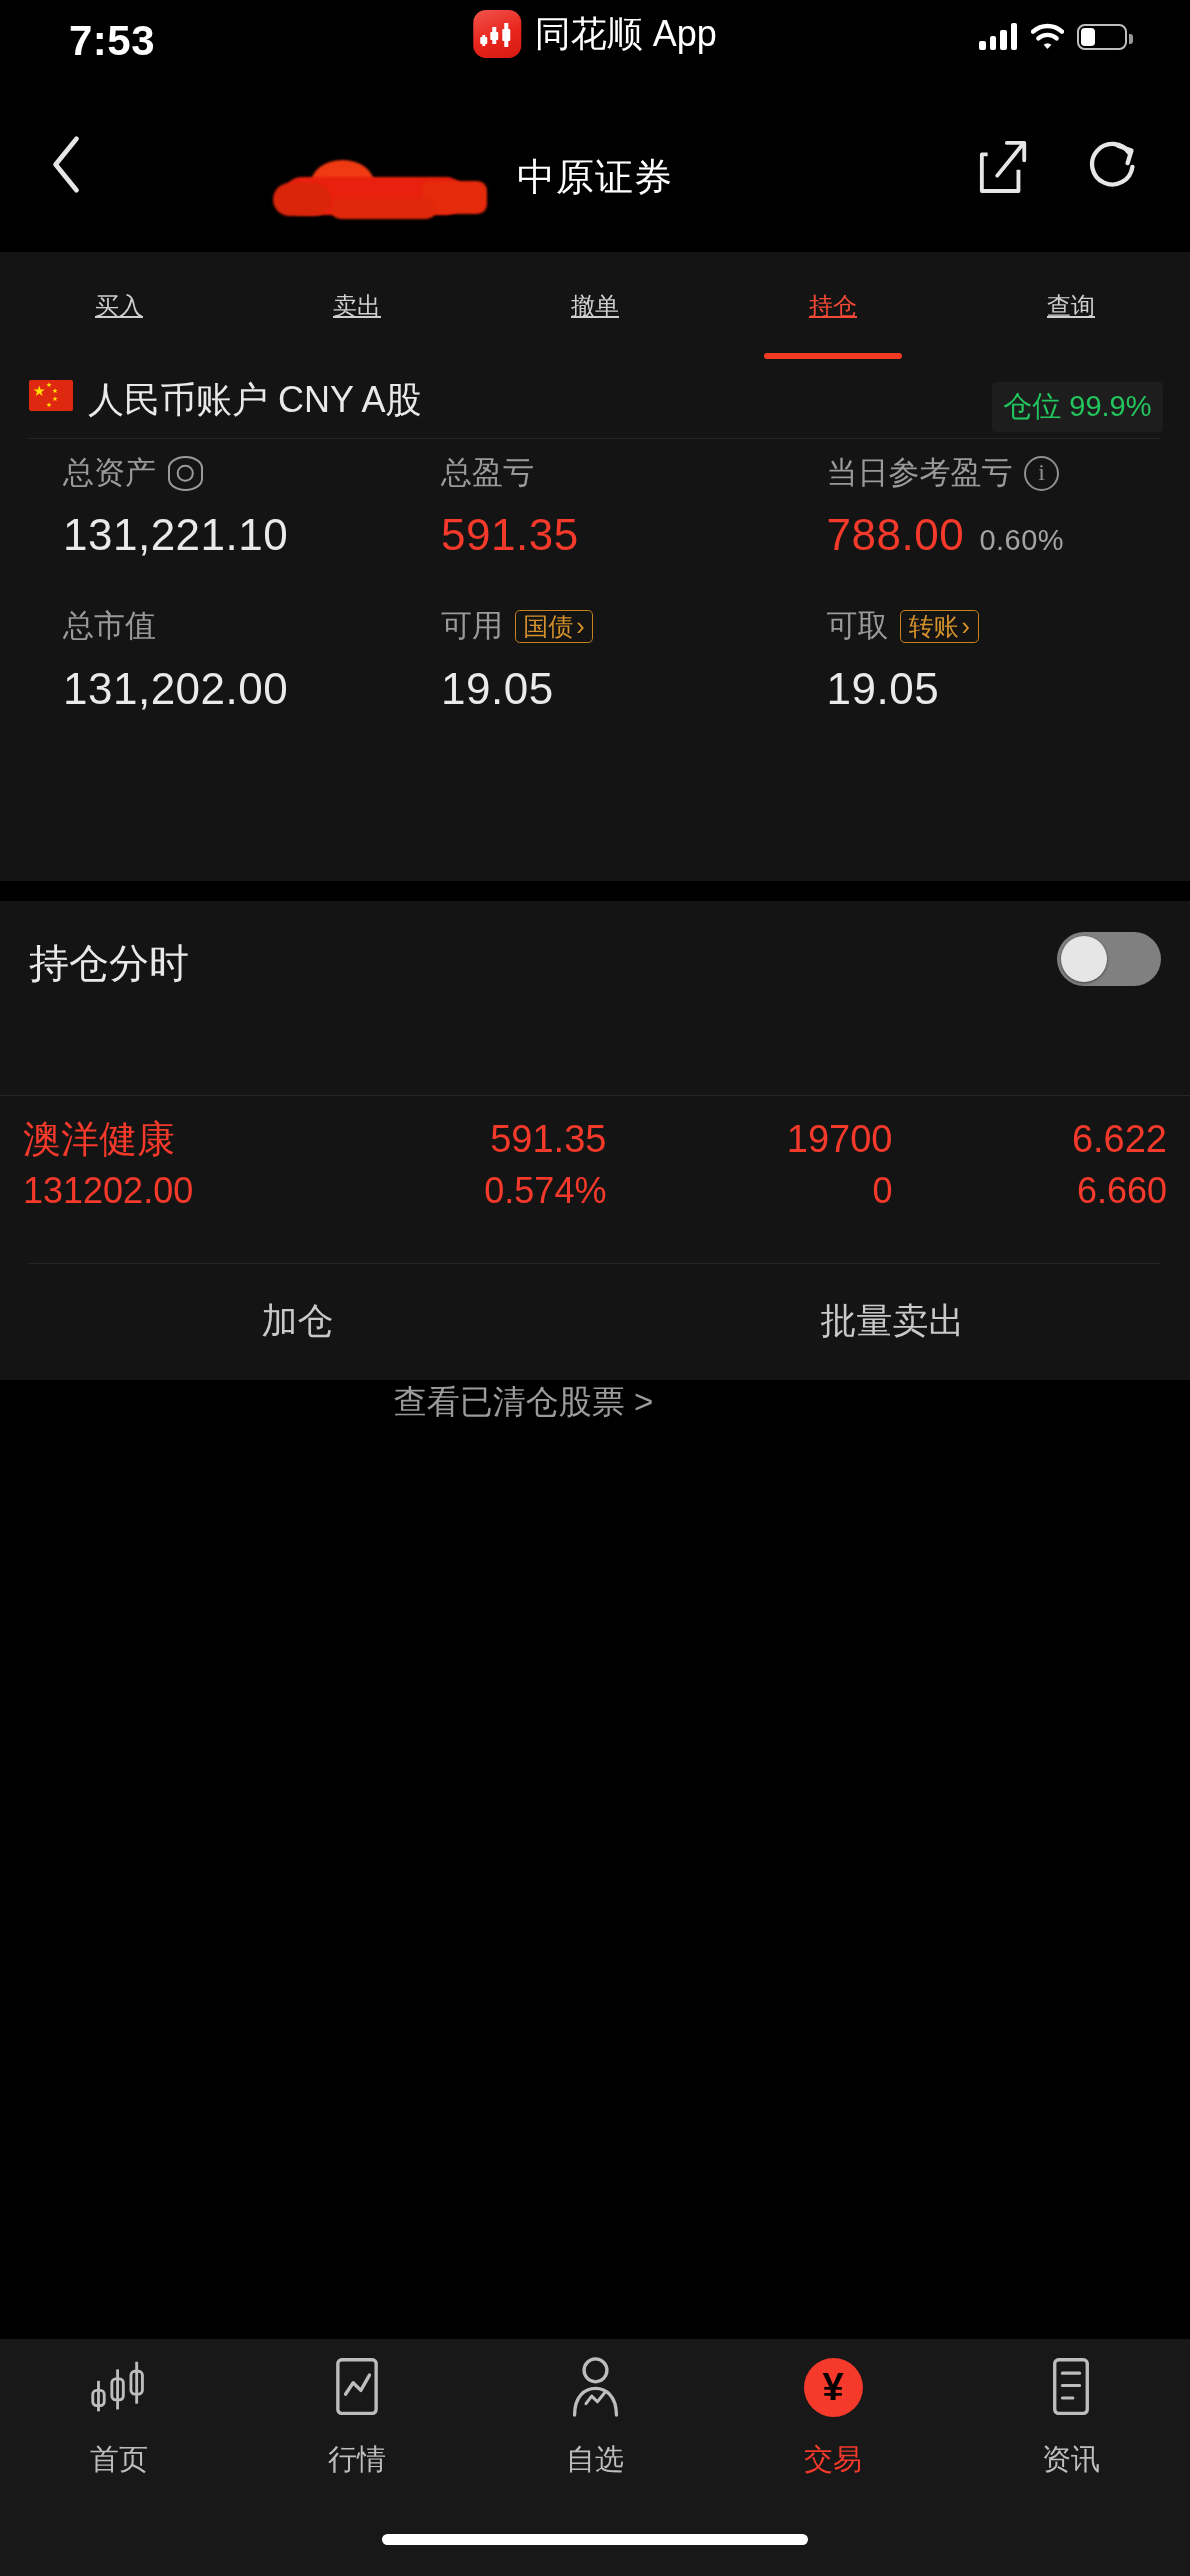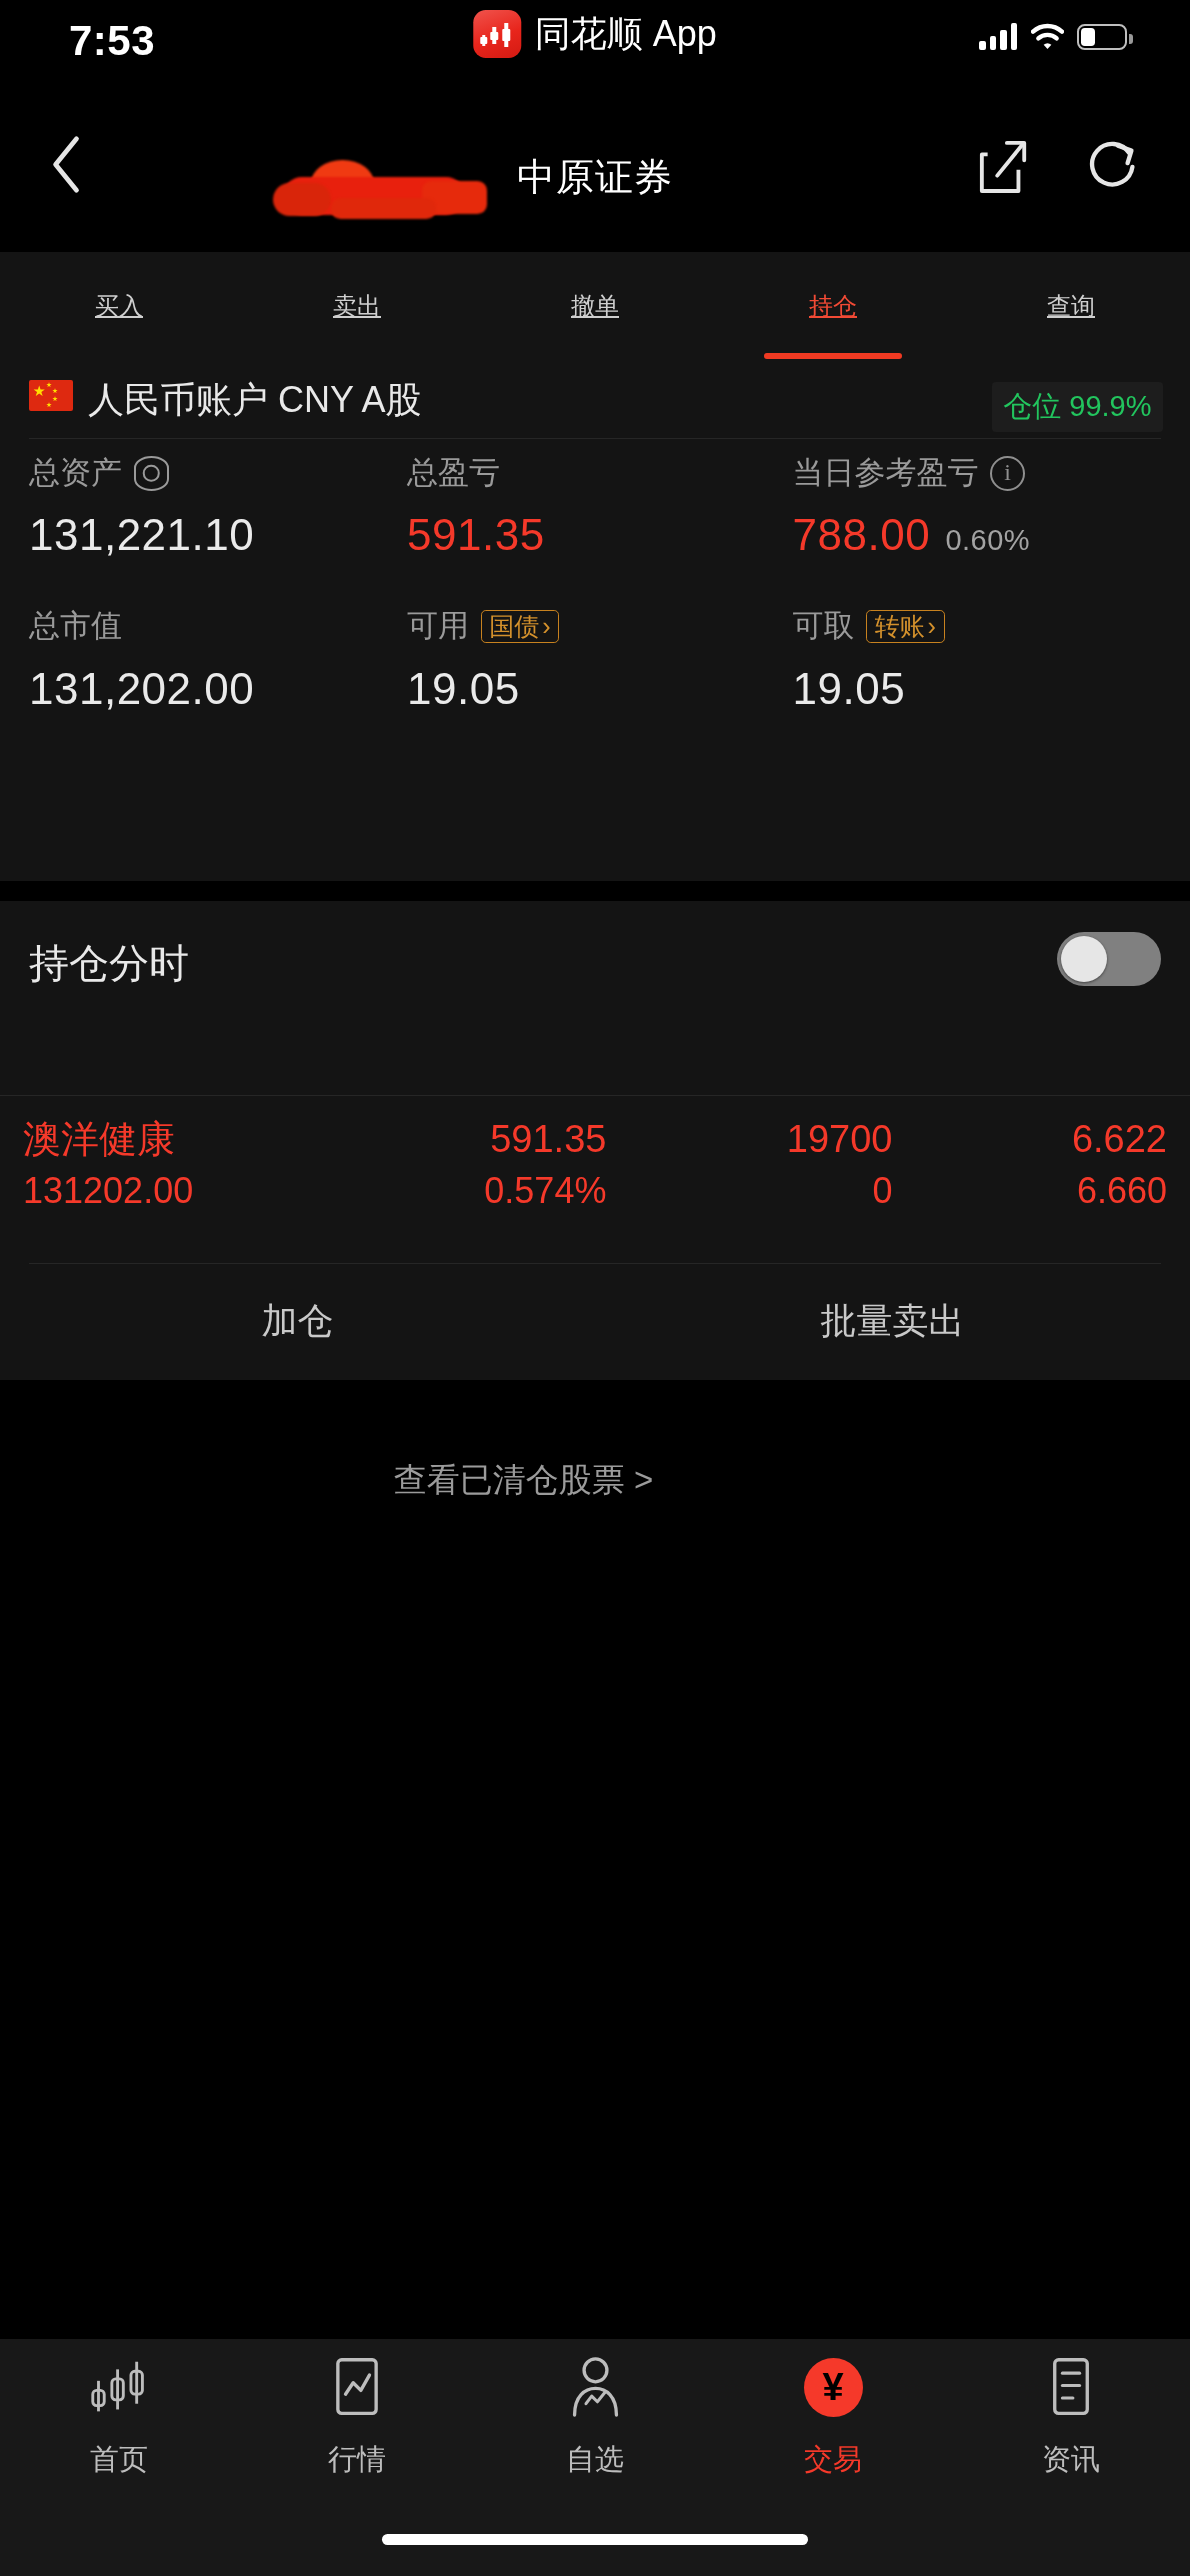--- a/index.html
+++ b/index.html
@@ -81,21 +81,21 @@
   .flag .s3 { left:23px; top:7.7px; font-size:6.7px; }
   .flag .s4 { left:23px; top:16.3px; font-size:6.7px; }
   .flag .s5 { left:17px; top:22px; font-size:6.7px; }
   .acct-name { position:absolute; left:88px; top:17px; font-size:36px; color:#e9e9e9; }
   .acct-pos { position:absolute; right:27px; top:23px; font-size:29px; color:#22c55e;
     background:#1d1d1d; padding:4.8px 11.5px; border-radius:3.8px; }
   .acct-sep { position:absolute; top:79px; left:29px; right:29px; height:1px; background:#262626; }
 
   .grid { position:absolute; top:92px; left:0; width:1190px; }
   .grow { display:flex; width:1190px; padding:0 29px; }
-  .gcell { flex:1; }
+  .gcell { flex:1;margin-left:34px; }
   .gcell.c2 { padding-left:9.6px; }
   .gcell.c3 { padding-left:17px; }
   .glabel { font-size:31px; color:#9a9a9a; display:flex; align-items:center; gap:11.5px; height:44px; }
   .gvalue { font-size:44px; color:#eaeaea; margin-top:15.3px; letter-spacing:0.5px; display:flex;
     align-items:baseline; gap:15.3px; }
   .gvalue.red { color:#f5392a; }
   .gpct { font-size:29px; color:#a3a3a3; }
   .badge { border:1.9px solid #c8821f; color:#d4912c; font-size:25px; border-radius:4.8px;
     padding:2.9px 7.7px; display:inline-flex; align-items:center; gap:2.9px; line-height:1; }
   .eye { width:35px; height:35px; border:2.9px solid #9a9a9a; border-radius:50%/34%; position:relative;
@@ -147,21 +147,21 @@
   .pad-top { padding-top:17px; }
 
   .actions { position:absolute; bottom:0; left:0; width:1190px; height:117px; }
   .actions .sep-top { position:absolute; top:0; left:29px; right:29px; height:1px; background:#262626; }
   .actions .inner { display:flex; height:117px; align-items:center; }
   .act { flex:1; text-align:center; font-size:36px; color:#c9c9c9; position:relative; }
   .vdiv { position:absolute; top:29px; bottom:29px; left:50%; width:1px; background:#3a3a3a; }
 
   
   .cleared { position:absolute; top:1380px; left:0; width:1047px; height:105px;
-    display:flex; align-items:center; justify-content:center; background:#000;margin-top:48px; }
+    display:flex; align-items:flex-start; justify-content:center; background:#000; }
   .cleared span { font-size:33px; color:#9b9b9b; }
 
   
   .botnav { position:absolute; bottom:84px; left:0; width:1190px; height:153px; background:#181818;
     display:flex; align-items:flex-start; }
   .bn { flex:1; text-align:center; padding-top:15.3px; }
   .bn .ic { height:67px; display:flex; align-items:center; justify-content:center; }
   .bn .lb { font-size:29px; color:#bdbdbd; margin-top:19px; }
   .bn.active .lb { color:#f5392a; }
   .yencircle { width:59px; height:59px; border-radius:50%; background:#f5392a; color:#000;

